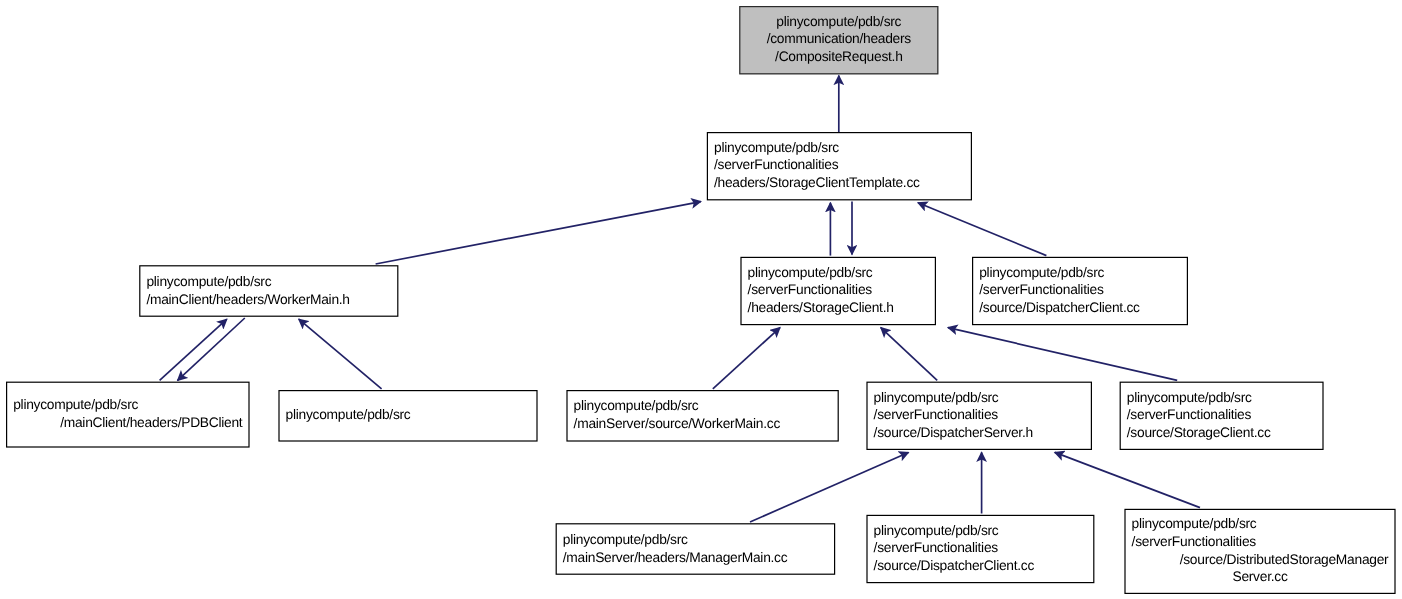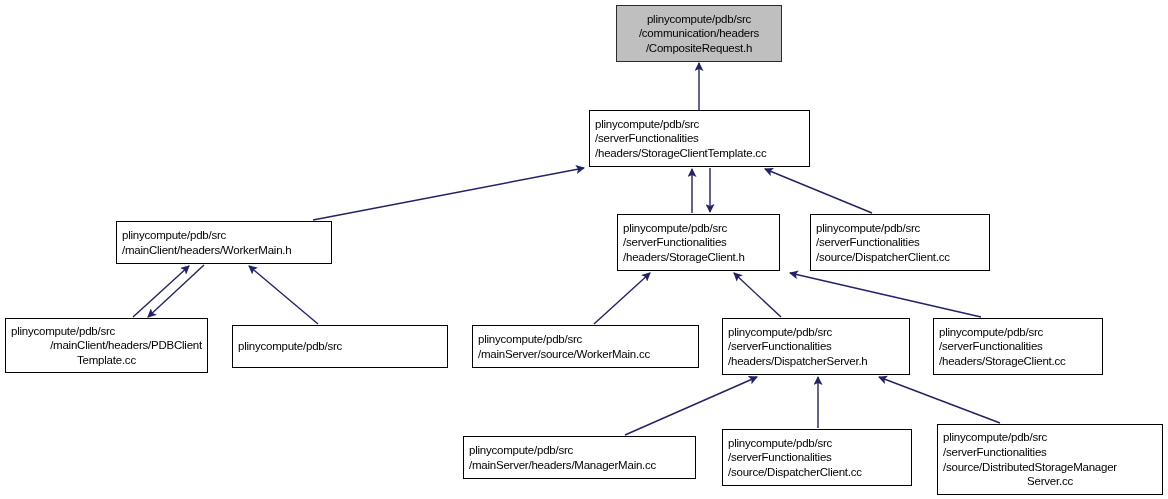--- a/index.html
+++ b/index.html
@@ -120,55 +120,54 @@
 
   <div class="node leftal" style="left:810px; top:214px; width:180px; height:57px;">
     <span class="line">plinycompute/pdb/src</span>
     <span class="line">/serverFunctionalities</span>
     <span class="line">/source/DispatcherClient.cc</span>
   </div>
 
   <div class="node center" style="left:5px; top:318px; width:203px; height:55px;">
     <span class="line" style="text-align:left;">plinycompute/pdb/src</span>
     <span class="line" style="text-align:right;">/mainClient/headers/PDBClient</span>
-    <span class="line">Template.cc</span>
   </div>
 
   <div class="node leftal" style="left:232px; top:325px; width:216px; height:43px;">
     <span class="line">plinycompute/pdb/src</span>
   </div>
 
   <div class="node leftal" style="left:472px; top:325px; width:227px; height:43px;">
     <span class="line">plinycompute/pdb/src</span>
     <span class="line">/mainServer/source/WorkerMain.cc</span>
   </div>
 
   <div class="node leftal" style="left:722px; top:318px; width:188px; height:57px;">
     <span class="line">plinycompute/pdb/src</span>
     <span class="line">/serverFunctionalities</span>
-    <span class="line">/headers/DispatcherServer.h</span>
+    <span class="line">/source/DispatcherServer.h</span>
   </div>
 
   <div class="node leftal" style="left:933px; top:318px; width:170px; height:57px;">
     <span class="line">plinycompute/pdb/src</span>
     <span class="line">/serverFunctionalities</span>
-    <span class="line">/headers/StorageClient.cc</span>
+    <span class="line">/source/StorageClient.cc</span>
   </div>
 
   <div class="node leftal" style="left:463px; top:436px; width:233px; height:43px;">
     <span class="line">plinycompute/pdb/src</span>
     <span class="line">/mainServer/headers/ManagerMain.cc</span>
   </div>
 
   <div class="node leftal" style="left:722px; top:429px; width:190px; height:57px;">
     <span class="line">plinycompute/pdb/src</span>
     <span class="line">/serverFunctionalities</span>
     <span class="line">/source/DispatcherClient.cc</span>
   </div>
 
   <div class="node center" style="left:937px; top:424px; width:226px; height:71px;">
     <span class="line" style="text-align:left;">plinycompute/pdb/src</span>
     <span class="line" style="text-align:left;">/serverFunctionalities</span>
-    <span class="line" style="text-align:left;">/source/DistributedStorageManager</span>
+    <span class="line" style="text-align:right;">/source/DistributedStorageManager</span>
     <span class="line">Server.cc</span>
   </div>
 
 </div>
 
 </body></html>

